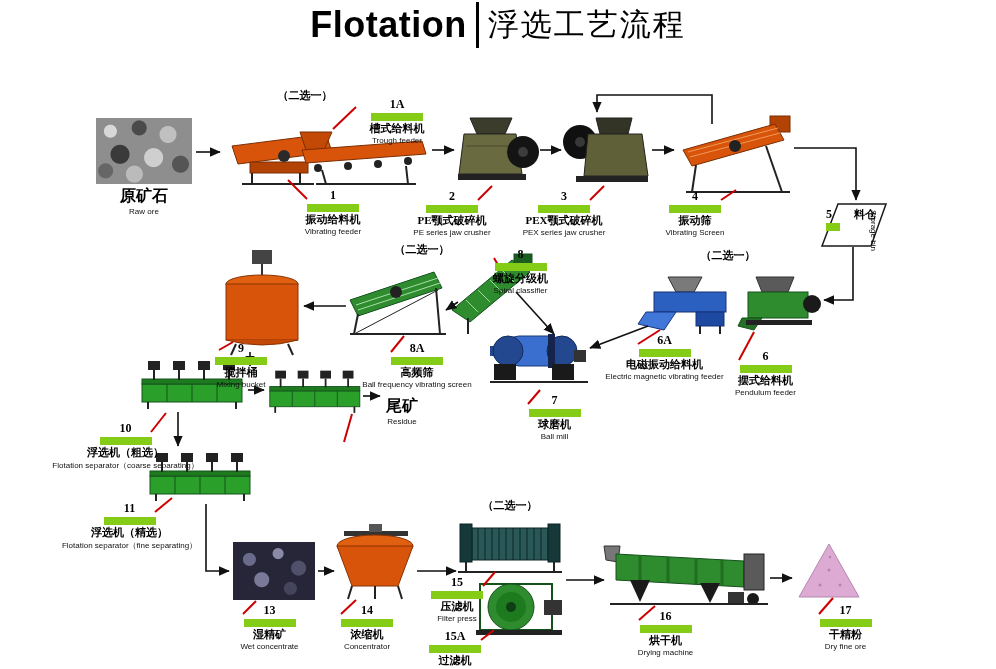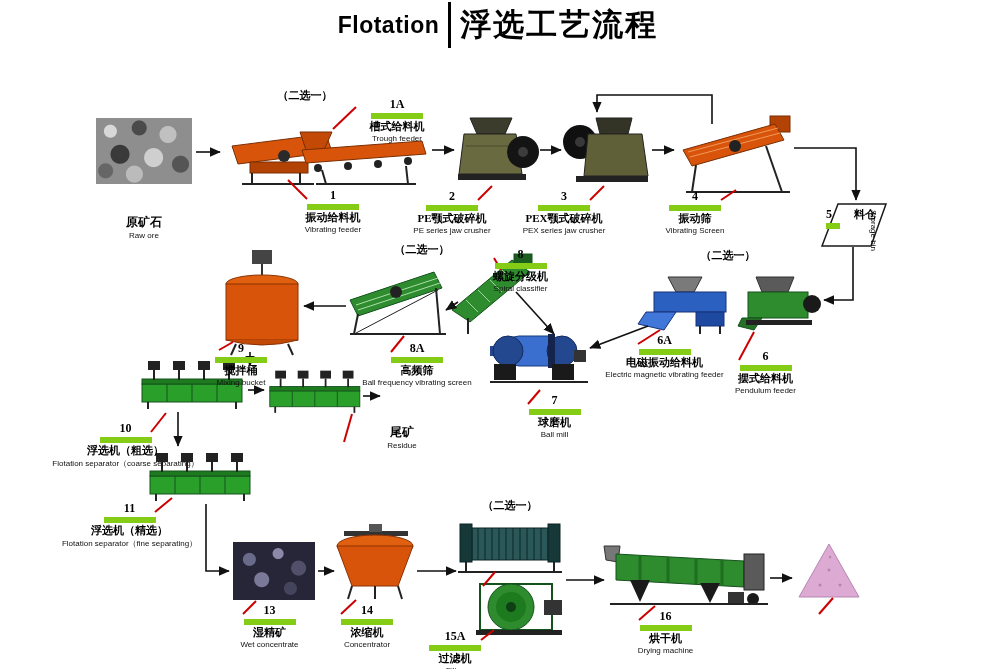--- a/index.html
+++ b/index.html
@@ -2,24 +2,24 @@
 <html><head>
 <meta charset="utf-8">
 <style>
   html,body{margin:0;padding:0;background:#fff;}
   .stage{position:relative;width:996px;height:669px;background:#fff;overflow:hidden;
          font-family:"Liberation Sans",sans-serif;color:#000;}
   
   .title-wrap{position:absolute;top:2px;left:0;width:100%;display:flex;
               justify-content:center;align-items:center;gap:9px;}
   .title-en{text-align:right;line-height:1.05;}
-  .title-en .main{font-size:23px;font-weight:800;letter-spacing:.5px;}
+  .title-en .main{font-size:36px;font-weight:800;letter-spacing:.5px;}
   .title-en .sub{font-size:17px;font-weight:700;}
   .title-divider{width:3px;height:46px;background:#000;}
-  .title-zh{font-size:31px;font-weight:700;font-family:"Liberation Serif",serif;letter-spacing:2px;}
+  .title-zh{font-size:31px;font-weight:400;font-family:"Liberation Serif",serif;letter-spacing:2px;}
   
   .photo{position:absolute;}
   .ore{left:96px;top:118px;width:96px;height:66px;background-color:#8e8e8e;background-image:
     radial-gradient(circle at 15% 20%, #d8d8d8 0 6px, transparent 7px),
     radial-gradient(circle at 45% 15%, #4a4a4a 0 7px, transparent 8px),
     radial-gradient(circle at 75% 25%, #c0c0c0 0 8px, transparent 9px),
     radial-gradient(circle at 25% 55%, #3a3a3a 0 9px, transparent 10px),
     radial-gradient(circle at 60% 60%, #cfcfcf 0 9px, transparent 10px),
     radial-gradient(circle at 88% 70%, #555 0 8px, transparent 9px),
     radial-gradient(circle at 40% 85%, #bbb 0 8px, transparent 9px),
@@ -28,23 +28,23 @@
     radial-gradient(circle at 20% 30%, #6a6a8a 0 6px, transparent 7px),
     radial-gradient(circle at 55% 20%, #8a8aa8 0 5px, transparent 6px),
     radial-gradient(circle at 80% 45%, #50506a 0 7px, transparent 8px),
     radial-gradient(circle at 35% 65%, #7a7a98 0 7px, transparent 8px),
     radial-gradient(circle at 70% 80%, #44445c 0 6px, transparent 7px);}
   
   .canvas{position:absolute;left:0;top:0;width:996px;height:669px;}
   
   .label{position:absolute;text-align:center;line-height:1.15;z-index:3;}
   .num{font:700 12px "Liberation Serif",serif;display:inline-block;min-width:52px;
-       border-bottom:6px solid #84cc16;padding-bottom:1px;}
+       border-bottom:8px solid #84cc16;padding-bottom:1px;}
   .zh{font:700 11px "Liberation Serif",serif;display:block;}
-  .zh-lg{font-size:12px;margin-top:28px;}
+  .zh-lg{font-size:16px;}
   .en{font:400 8px "Liberation Sans",sans-serif;display:block;color:#111;}
   .choose{position:absolute;font:700 11px "Liberation Serif",serif;text-align:center;z-index:3;}
   .bin-label{position:absolute;display:flex;align-items:flex-start;z-index:3;
              font:700 11px "Liberation Serif",serif;}
   .num-sm{min-width:14px;}
   .bin-en{position:absolute;writing-mode:vertical-rl;font-size:8px;z-index:3;
           font-family:"Liberation Sans",sans-serif;}
 </style>
 </head>
 <body>
@@ -387,27 +387,37 @@
     <span class="zh">湿精矿</span>
     <span class="en">Wet concentrate</span>
   </div>
 
   <div class="label" style="left:312px;top:600px;width:110px">
     <span class="num">14</span>
     <span class="zh">浓缩机</span>
     <span class="en">Concentrator</span>
   </div>
 
+  <div class="label" style="left:412px;top:572px;width:90px">
+    <span class="num">15</span>
+    <span class="zh">压滤机</span>
+    <span class="en">Filter press</span>
+  </div>
 
   <div class="label" style="left:410px;top:626px;width:90px">
     <span class="num">15A</span>
     <span class="zh">过滤机</span>
     <span class="en">Filter</span>
   </div>
 
   <div class="label" style="left:608px;top:606px;width:115px">
     <span class="num">16</span>
     <span class="zh">烘干机</span>
     <span class="en">Drying machine</span>
   </div>
 
+  <div class="label" style="left:788px;top:600px;width:115px">
+    <span class="num">17</span>
+    <span class="zh">干精粉</span>
+    <span class="en">Dry fine ore</span>
+  </div>
 
 </div>
 
 </body></html>

